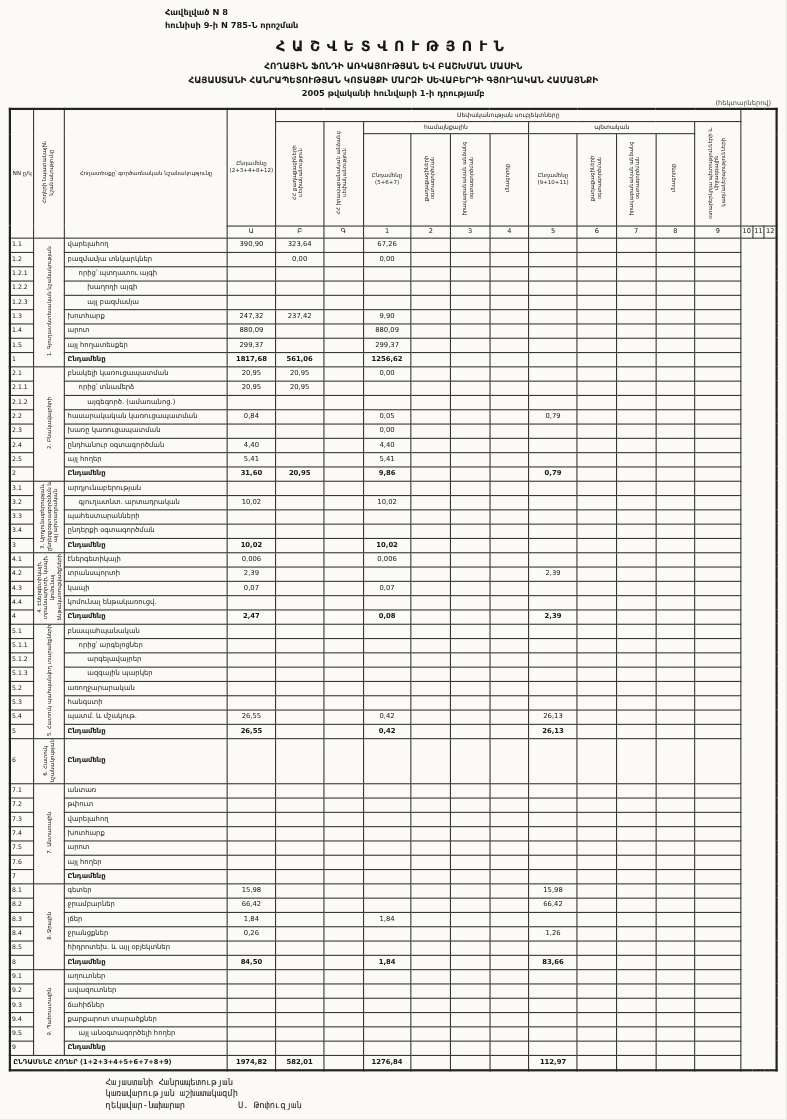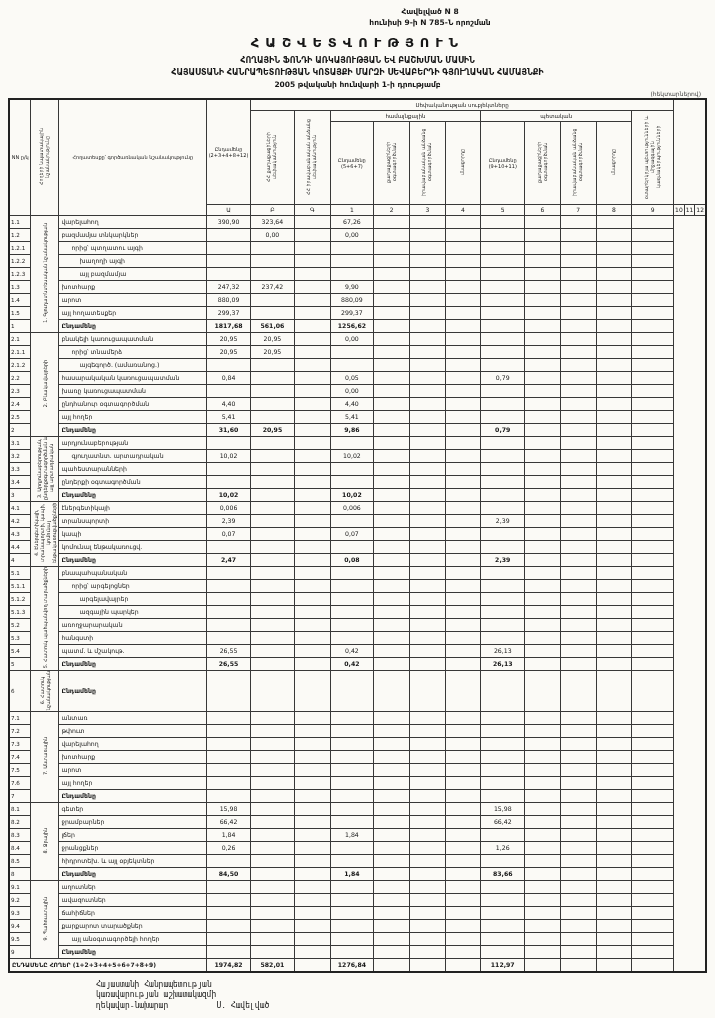--- a/index.html
+++ b/index.html
@@ -1,19 +1,19 @@
 <!DOCTYPE html>
 <html><head>
 <meta charset="utf-8">
 <style>
   html,body{margin:0;padding:0;background:#d9d9d4;}
   .page{position:relative;width:715px;height:1018px;background:#fbfaf6;overflow:hidden;
         font-family:"DejaVu Sans",sans-serif;color:#161616;}
   
-  .appendix{margin:7px 0 0 150px;width:560px;text-align:center;
+  .appendix{margin:7px 0 0 150px;width:560px;
             font-size:7.5px;font-weight:bold;line-height:1.4;}
   .titles{text-align:center;margin-top:7px;}
   .t-main{font-size:13px;font-weight:bold;letter-spacing:6px;margin-bottom:5px;}
   .t-sub{font-size:8px;font-weight:bold;line-height:1.45;}
   .t-date{font-size:7.5px;font-weight:bold;margin-top:2px;}
   .units{text-align:right;margin:1px 14px 0 0;font-size:6px;color:#444;}
   
   table{border-collapse:collapse;table-layout:fixed;margin:1px 8px 0 8px;border:2px solid #222;}
   th,td{border:1px solid #383838;padding:0 1px;font-weight:normal;overflow:hidden;}
   thead th{font-size:5.5px;text-align:center;vertical-align:middle;background:#fbfaf6;}
@@ -1037,16 +1037,16 @@
         </tr>
       </tbody>
   </table>
 
   <div class="footer">
     <div>
       <div>Հայաստանի Հանրապետության</div>
       <div>կառավարության աշխատակազմի</div>
       <div>ղեկավար-նախարար</div>
     </div>
-    <div class="sig">Ս. Հավելված</div>
+    <div class="sig">Ս. Թոփուզյան</div>
   </div>
 
 </div>
 
 </body></html>

